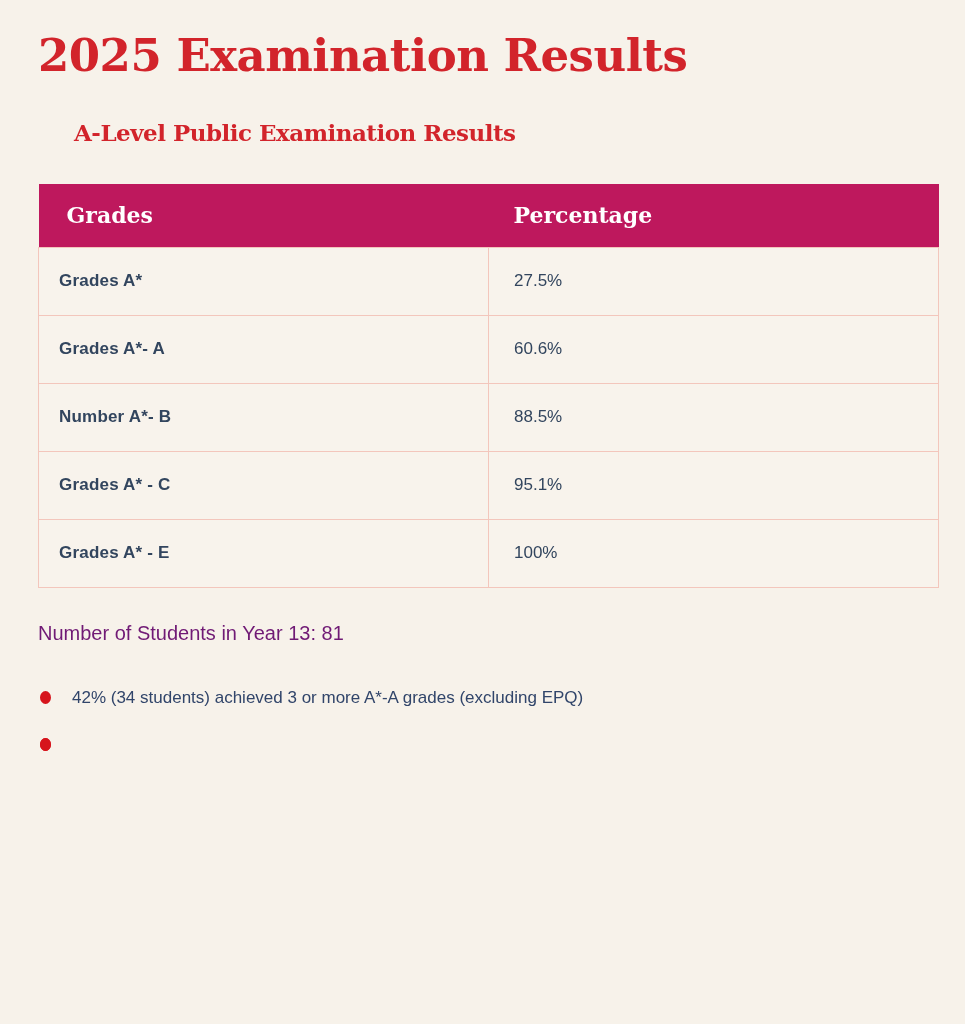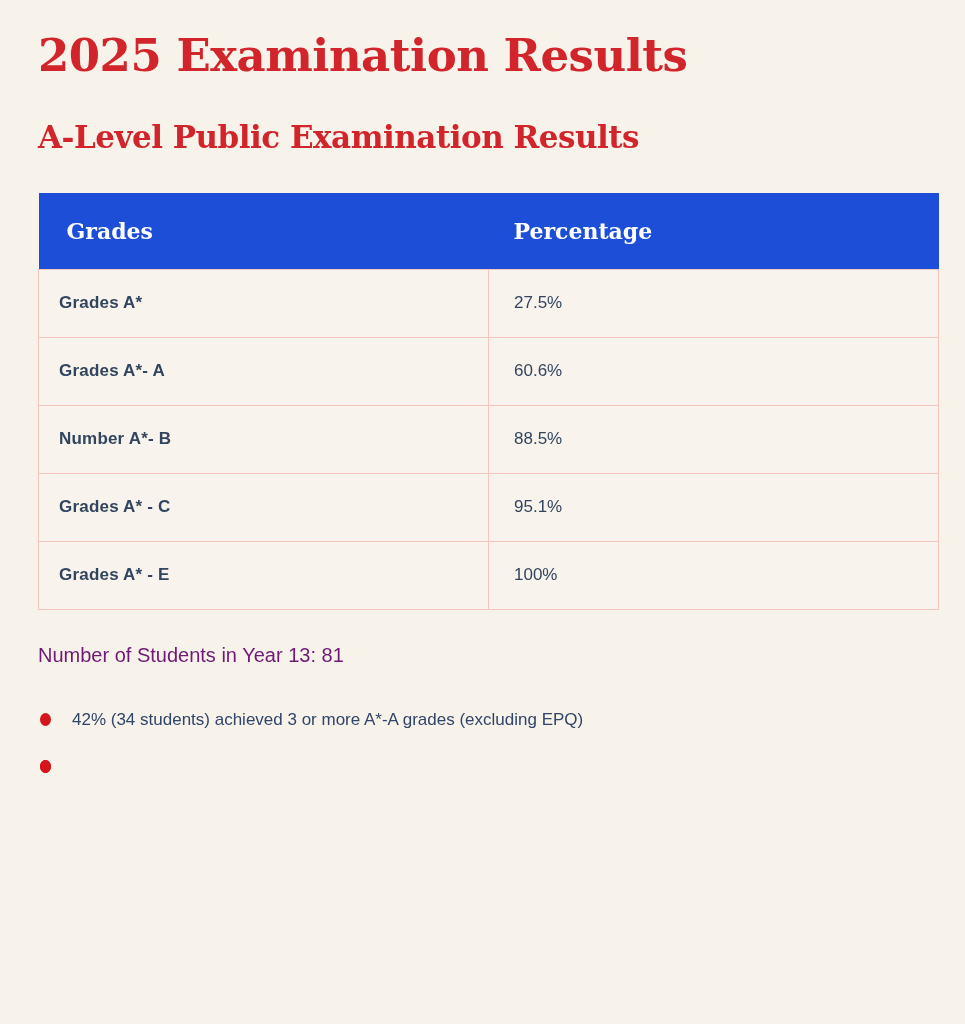--- a/index.html
+++ b/index.html
@@ -17,49 +17,50 @@
     font-family: "DejaVu Serif", serif;
     font-weight: bold;
     font-size: 45px;
     line-height: 1.15;
     color: #d2242b;
     letter-spacing: -0.5px;
   }
   h2.section-title {
     font-family: "DejaVu Serif", serif;
     font-weight: bold;
-    font-size: 31px;
+    font-size: 23px;
     line-height: 1.15;
     color: #d2242b;
     margin-top: 38px;
     letter-spacing: -0.5px;
+    margin-left: 36px;
   }
   p.intro {
     margin-top: 36px;
     max-width: 820px;
     font-size: 20px;
     line-height: 2.0;
     color: #1e2c5a;
   }
   table.results {
     margin-top: 38px;
     width: 900px;
     border-collapse: collapse;
     table-layout: fixed;
   }
   table.results col.c1 { width: 450px; }
   table.results col.c2 { width: 450px; }
   table.results thead th {
-    background: #1d4ed8;
+    background: #be185d;
     color: #ffffff;
     font-family: "DejaVu Serif", serif;
     font-weight: bold;
     font-size: 22px;
     text-align: left;
-    height: 76px;
+    height: 63px;
     padding: 0 0 0 28px;
     vertical-align: middle;
   }
   table.results thead th.pct { padding-left: 25px; margin-top: 48px; }
   table.results tbody td {
     height: 68px;
     vertical-align: middle;
     border: 1px solid #f3c6bc;
     font-size: 17px;
     color: #32455e;

